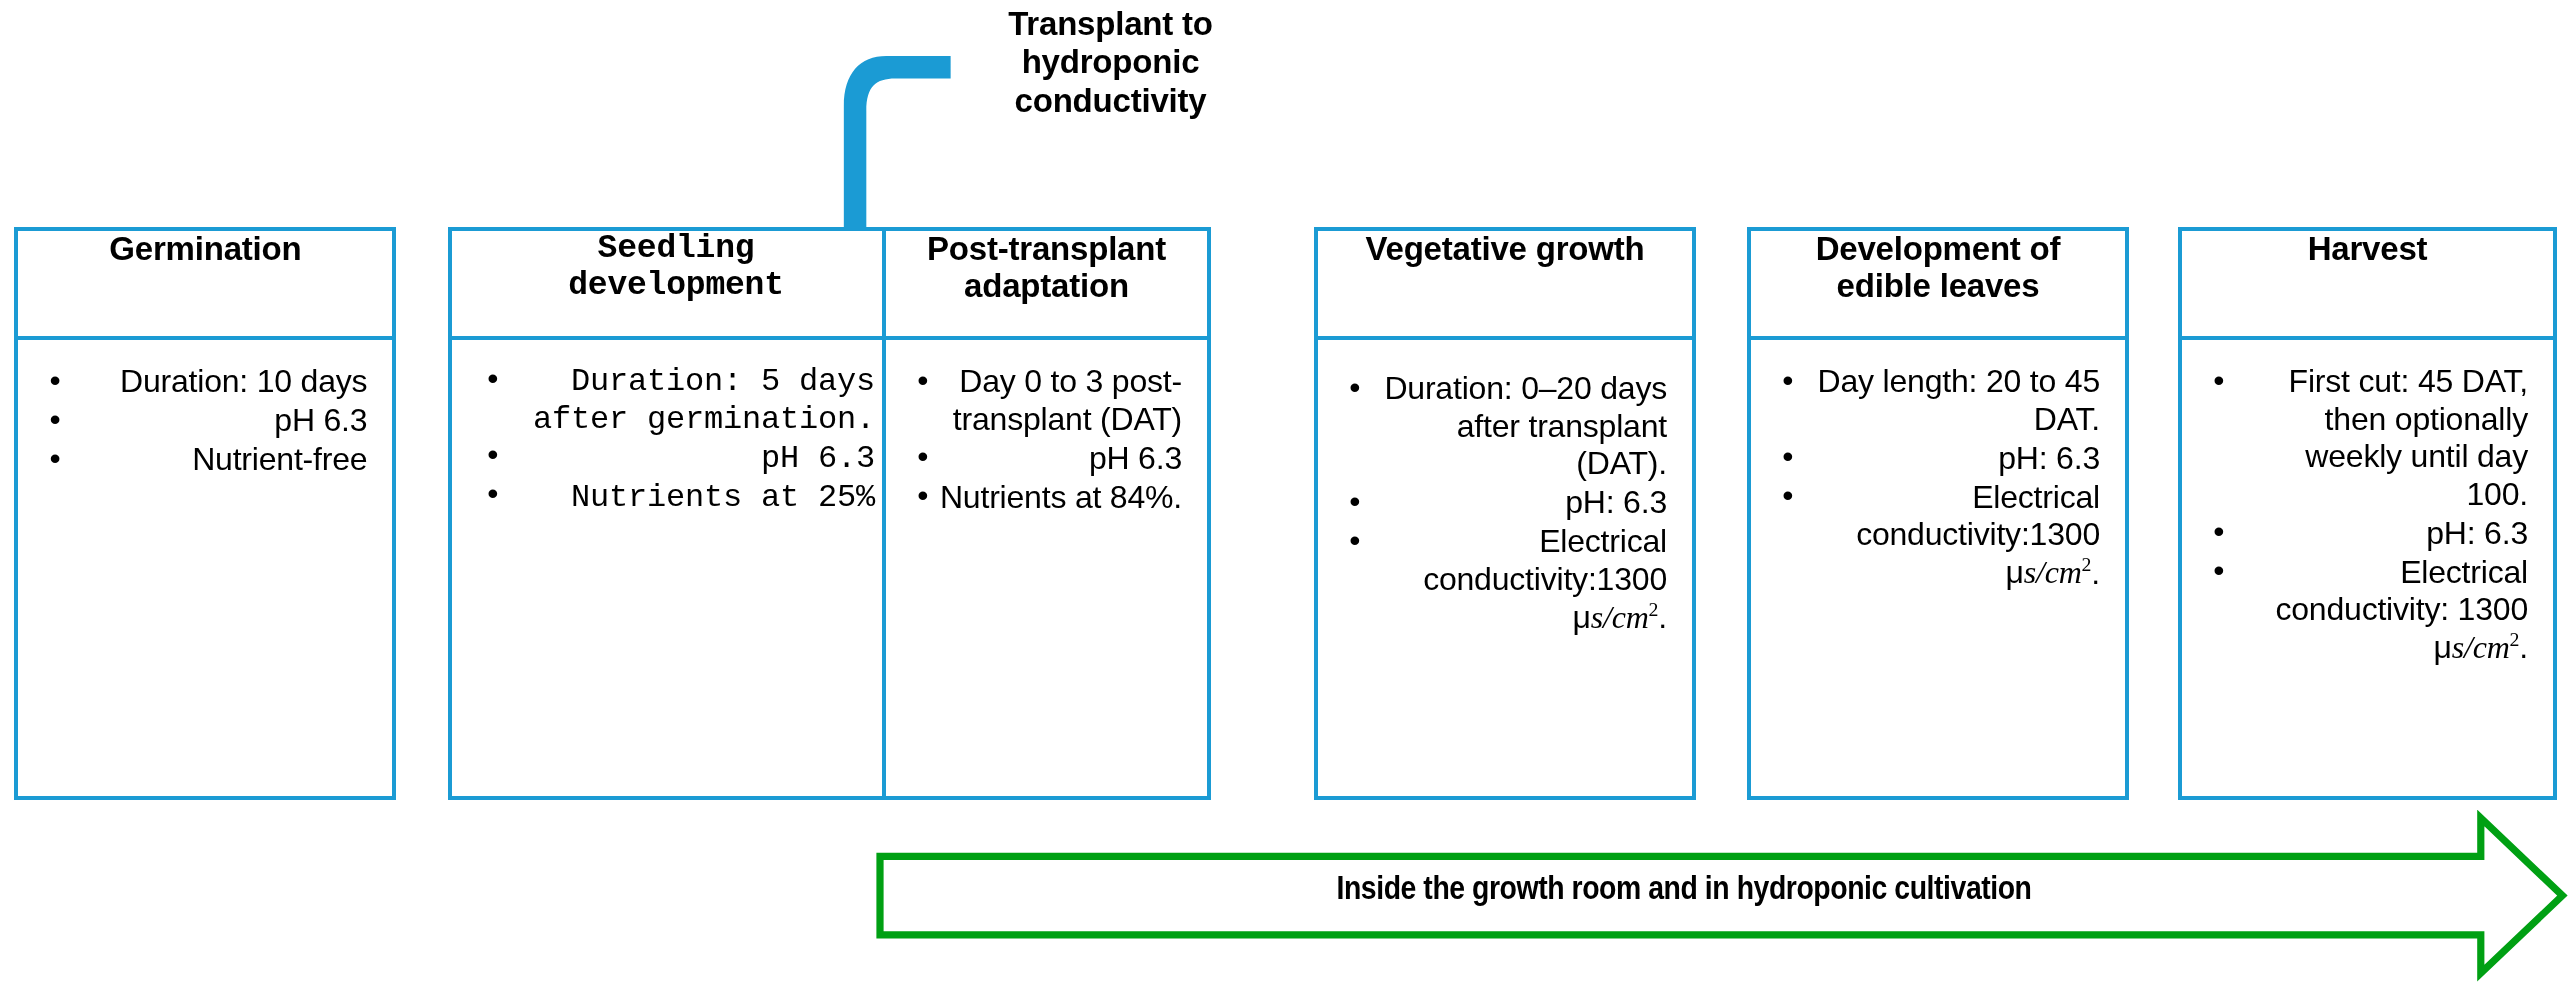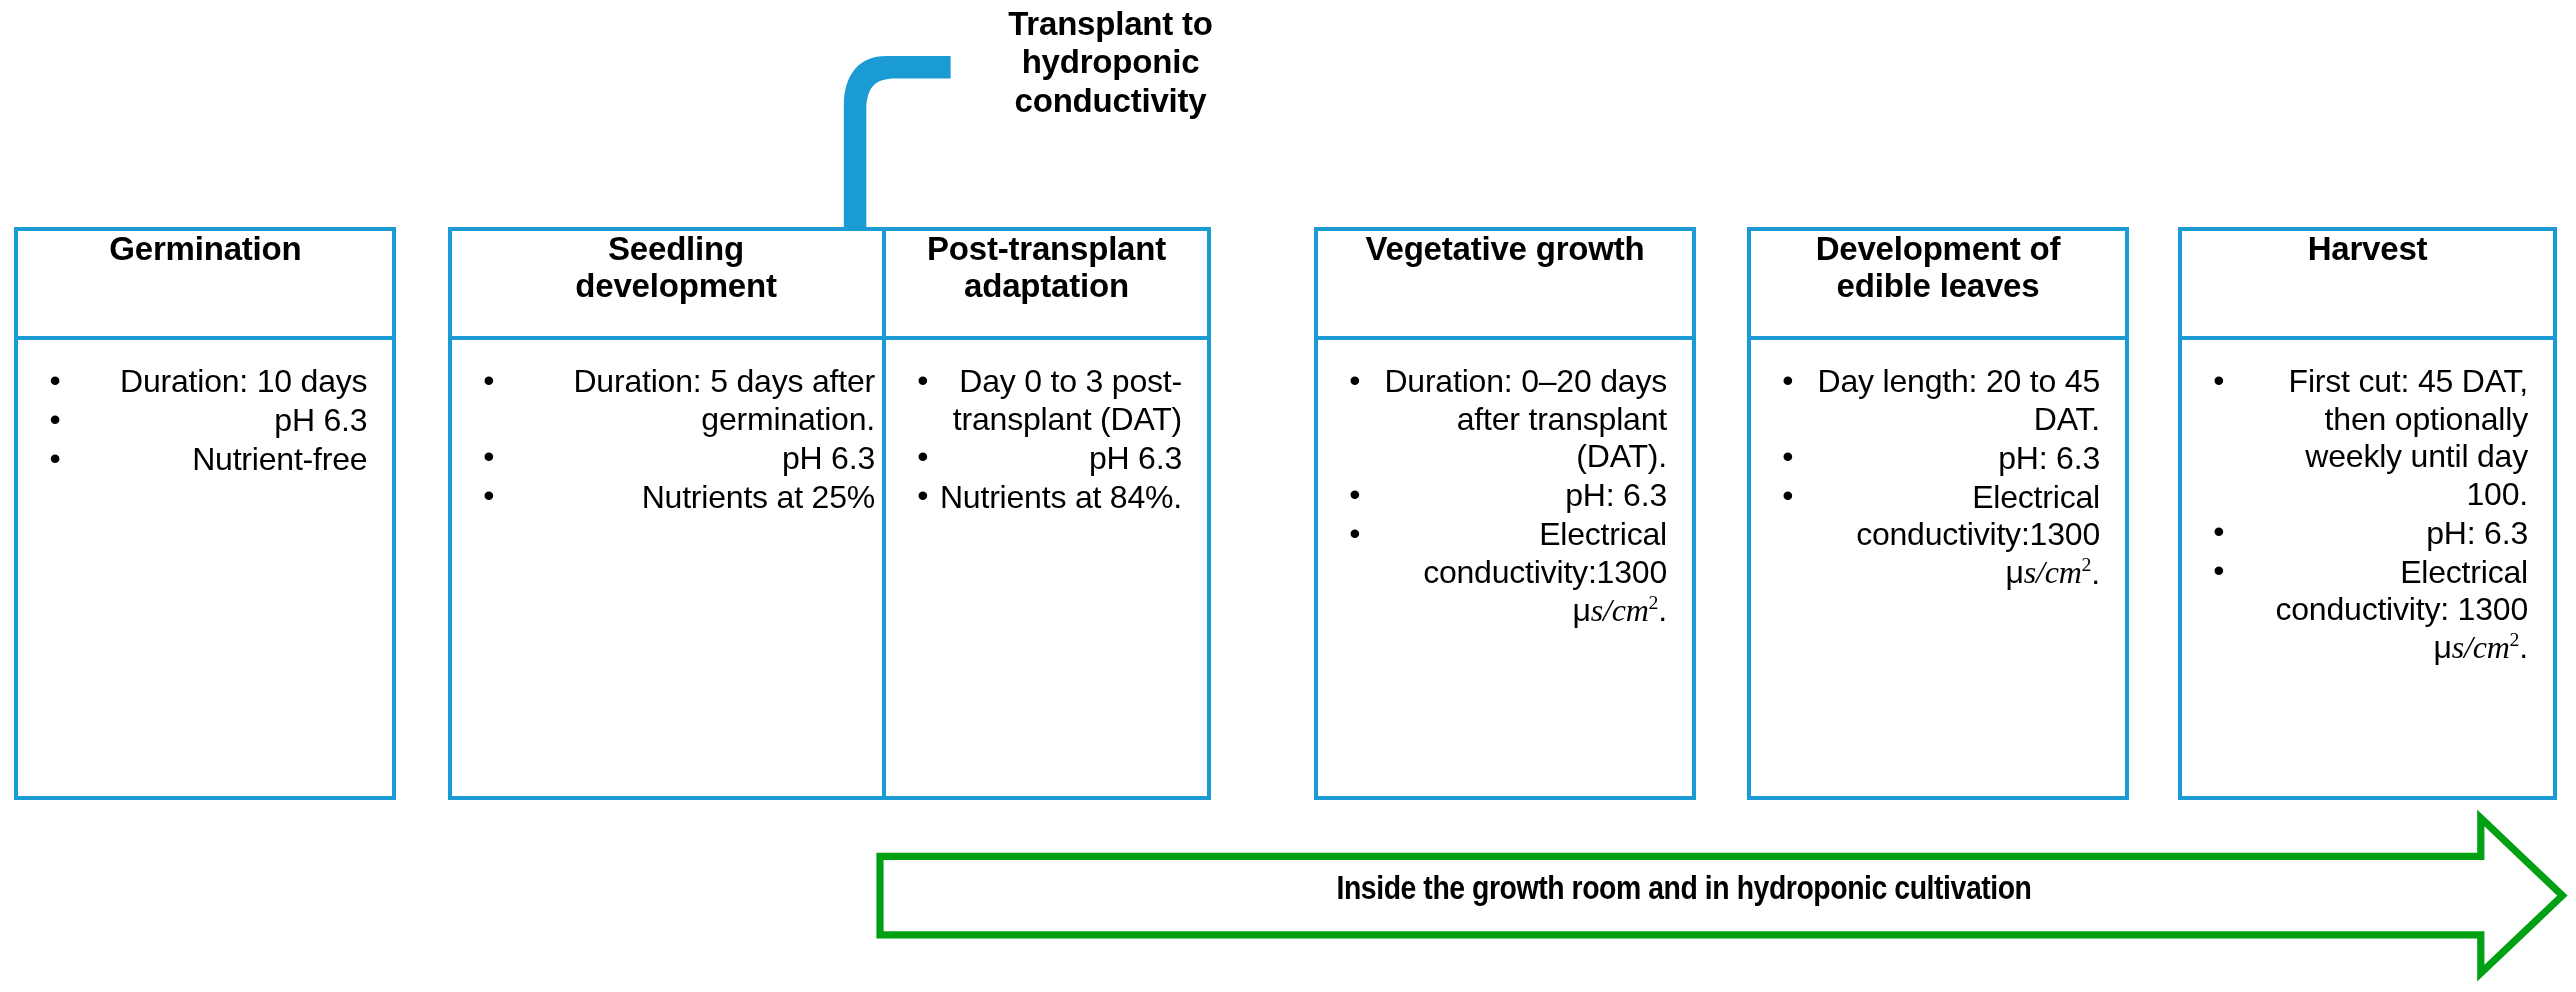--- a/index.html
+++ b/index.html
@@ -69,21 +69,21 @@
     </div>
     <div class="stage-body">
       <ul>
         <li>Duration: 10 days</li>
         <li>pH 6.3</li>
         <li>Nutrient-free</li>
       </ul>
     </div>
   </div>
 
-  <div class="stage-box" style="left:448px;top:227px;width:456px;height:573px;">
+  <div class="stage-box" style="left:448px;top:227px;width:456px;height:573px;font-family:Liberation Mono, monospace;">
     <div class="stage-head">
       <div class="stage-title">
         <span>Seedling</span><br>
         <span>development</span>
       </div>
     </div>
     <div class="stage-body">
       <ul>
         <li>Duration: 5 days after germination.</li>
         <li>pH 6.3</li>
@@ -101,21 +101,21 @@
     </div>
     <div class="stage-body">
       <ul>
         <li>Day 0 to 3 post-transplant (DAT)</li>
         <li>pH 6.3</li>
         <li>Nutrients at 84%.</li>
       </ul>
     </div>
   </div>
 
-  <div class="stage-box" style="left:1314px;top:227px;width:382px;height:573px;">
+  <div class="stage-box" style="left:1314px;top:227px;width:382px;height:573px;gap:7px;">
     <div class="stage-head">
       <div class="stage-title">
         <span>Vegetative growth</span>
       </div>
     </div>
     <div class="stage-body">
       <ul>
         <li>Duration: 0–20 days after transplant (DAT).</li>
         <li>pH: 6.3</li>
         <li><span>Electrical conductivity:1300 </span><span class="unit"><span class="mu">μ</span><span>s/cm</span><sup>2</sup></span><span>.</span></li>

